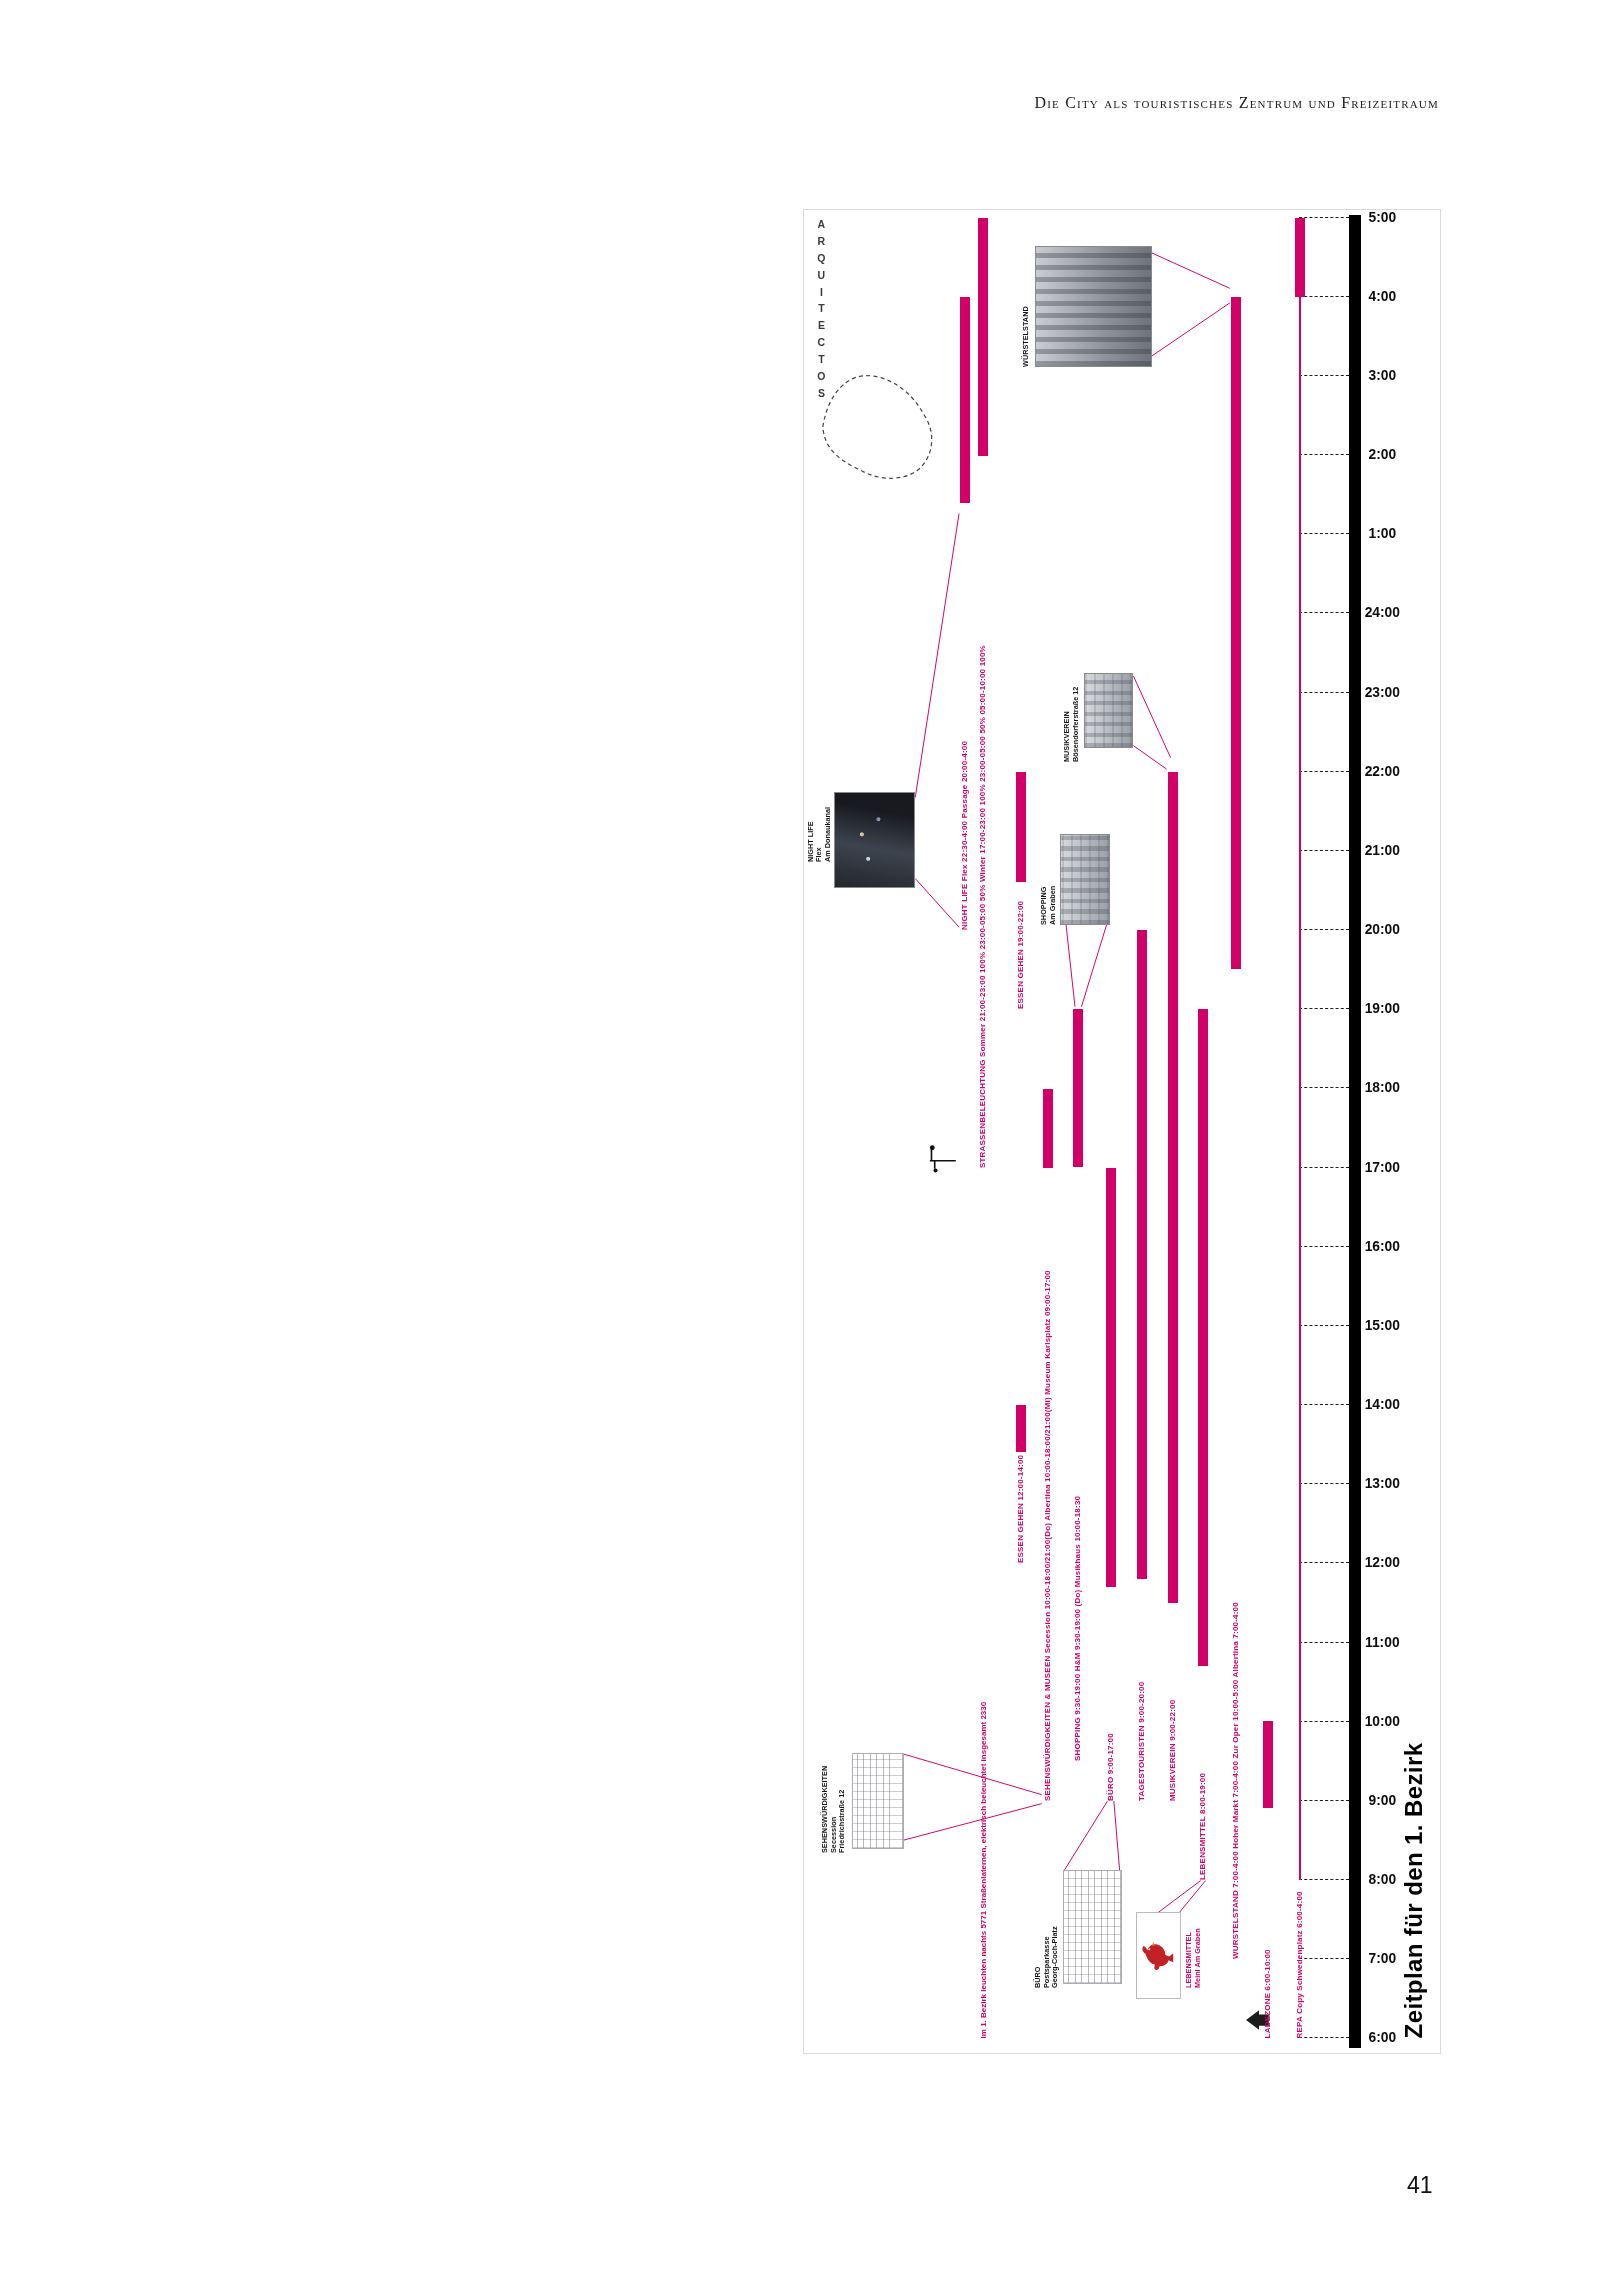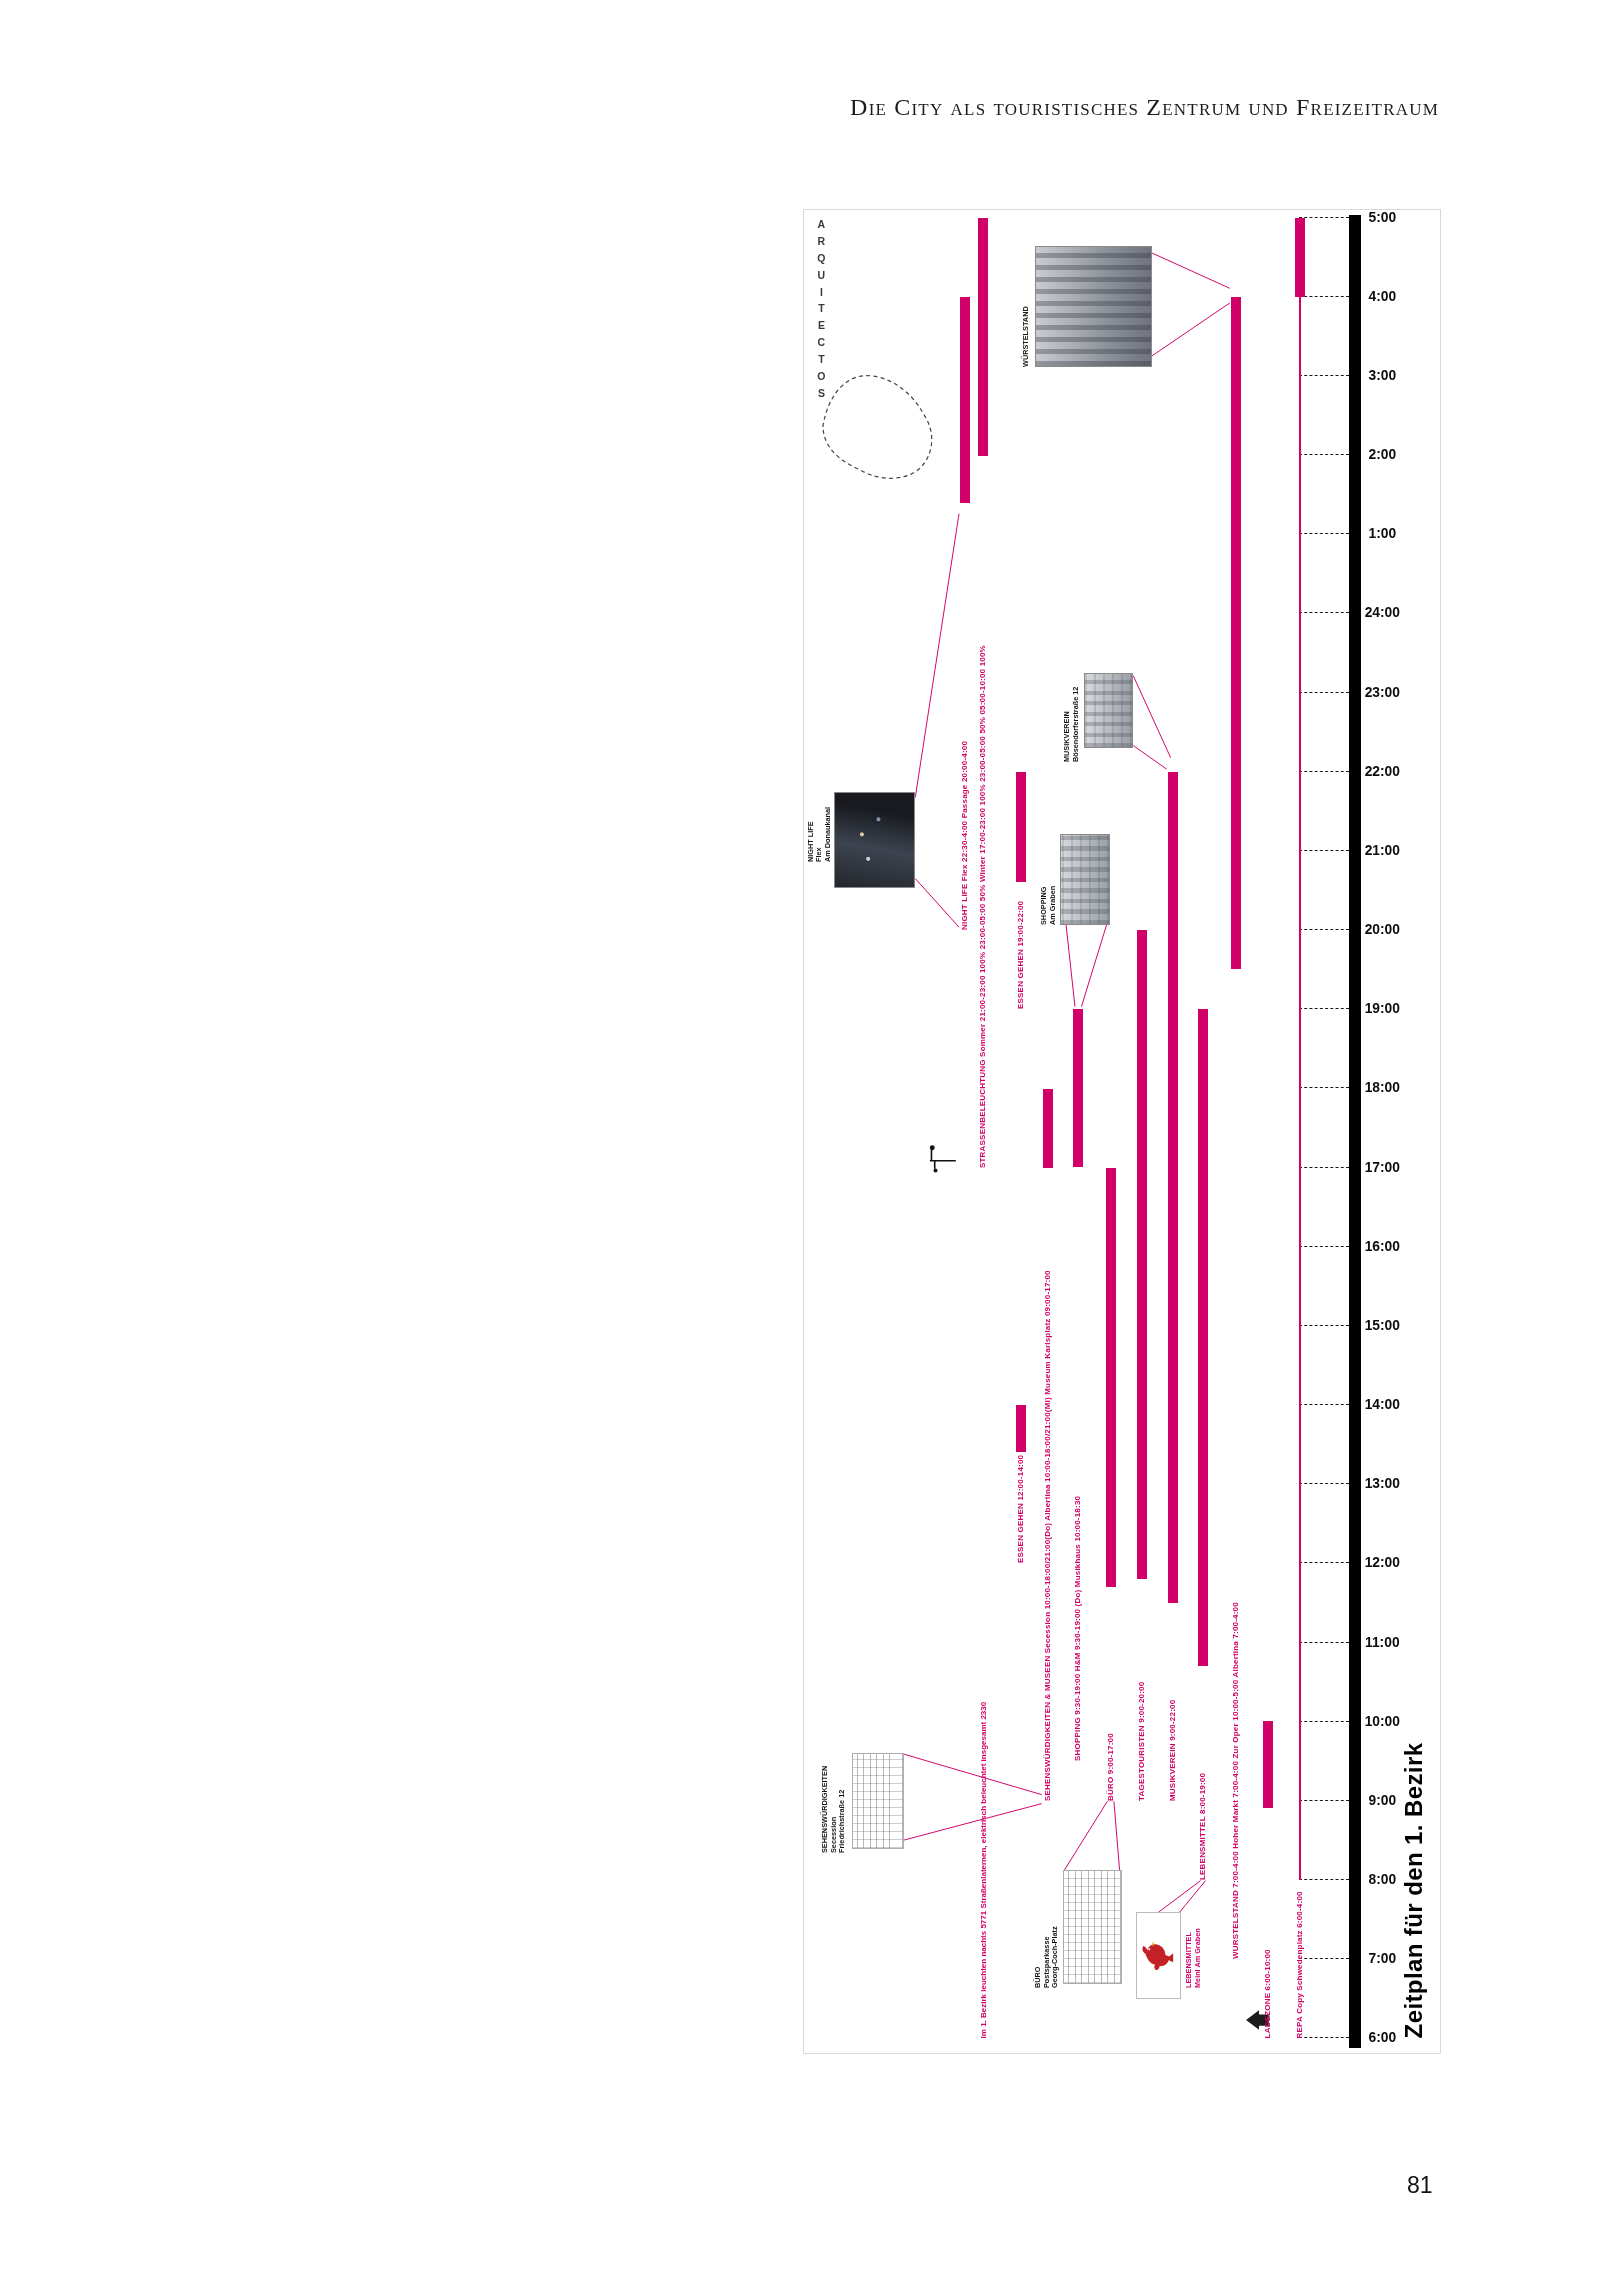--- a/index.html
+++ b/index.html
@@ -5,21 +5,21 @@
   :root { --accent:#d10069; --axis:#000; }
   * { box-sizing:border-box; }
   html,body { margin:0; padding:0; }
   body {
     width:1622px; height:2295px; position:relative; background:#ffffff;
     font-family:"Liberation Sans","DejaVu Sans",sans-serif; overflow:hidden;
   }
   .header {
     position:absolute; top:94px; right:183px;
     font-family:"Liberation Serif","DejaVu Serif",serif;
-    font-variant:small-caps; font-size:24px; letter-spacing:1.2px; color:#1b1b1b;
+    font-variant:small-caps; font-size:16px; letter-spacing:1.2px; color:#1b1b1b;
     white-space:nowrap;
   }
   .pagenum { position:absolute; left:1407px; top:2172px; font-size:23px; color:#111; }
 
   .figure {
     position:absolute; left:803px; top:209px; width:638px; height:1845px;
     border:0.8px solid #d9d9d9; background:#fff;
   }
   .arquitectos {
     position:absolute; left:11.4px; top:8px; z-index:6;
@@ -267,14 +267,14 @@
           <path d="M46 20 l6 2 -6 2 z" fill="#e8a020"></path>
         </svg>
       </div>
       <div class="img-cap cap-accent" style="left: 65px; top: 380px;">
         <div>LEBENSMITTEL</div>
         <div>Meinl Am Graben</div>
       </div>
     </div>
 </div>
 
-<div class="pagenum">81</div>
+<div class="pagenum">41</div>
 
 
 </body></html>

